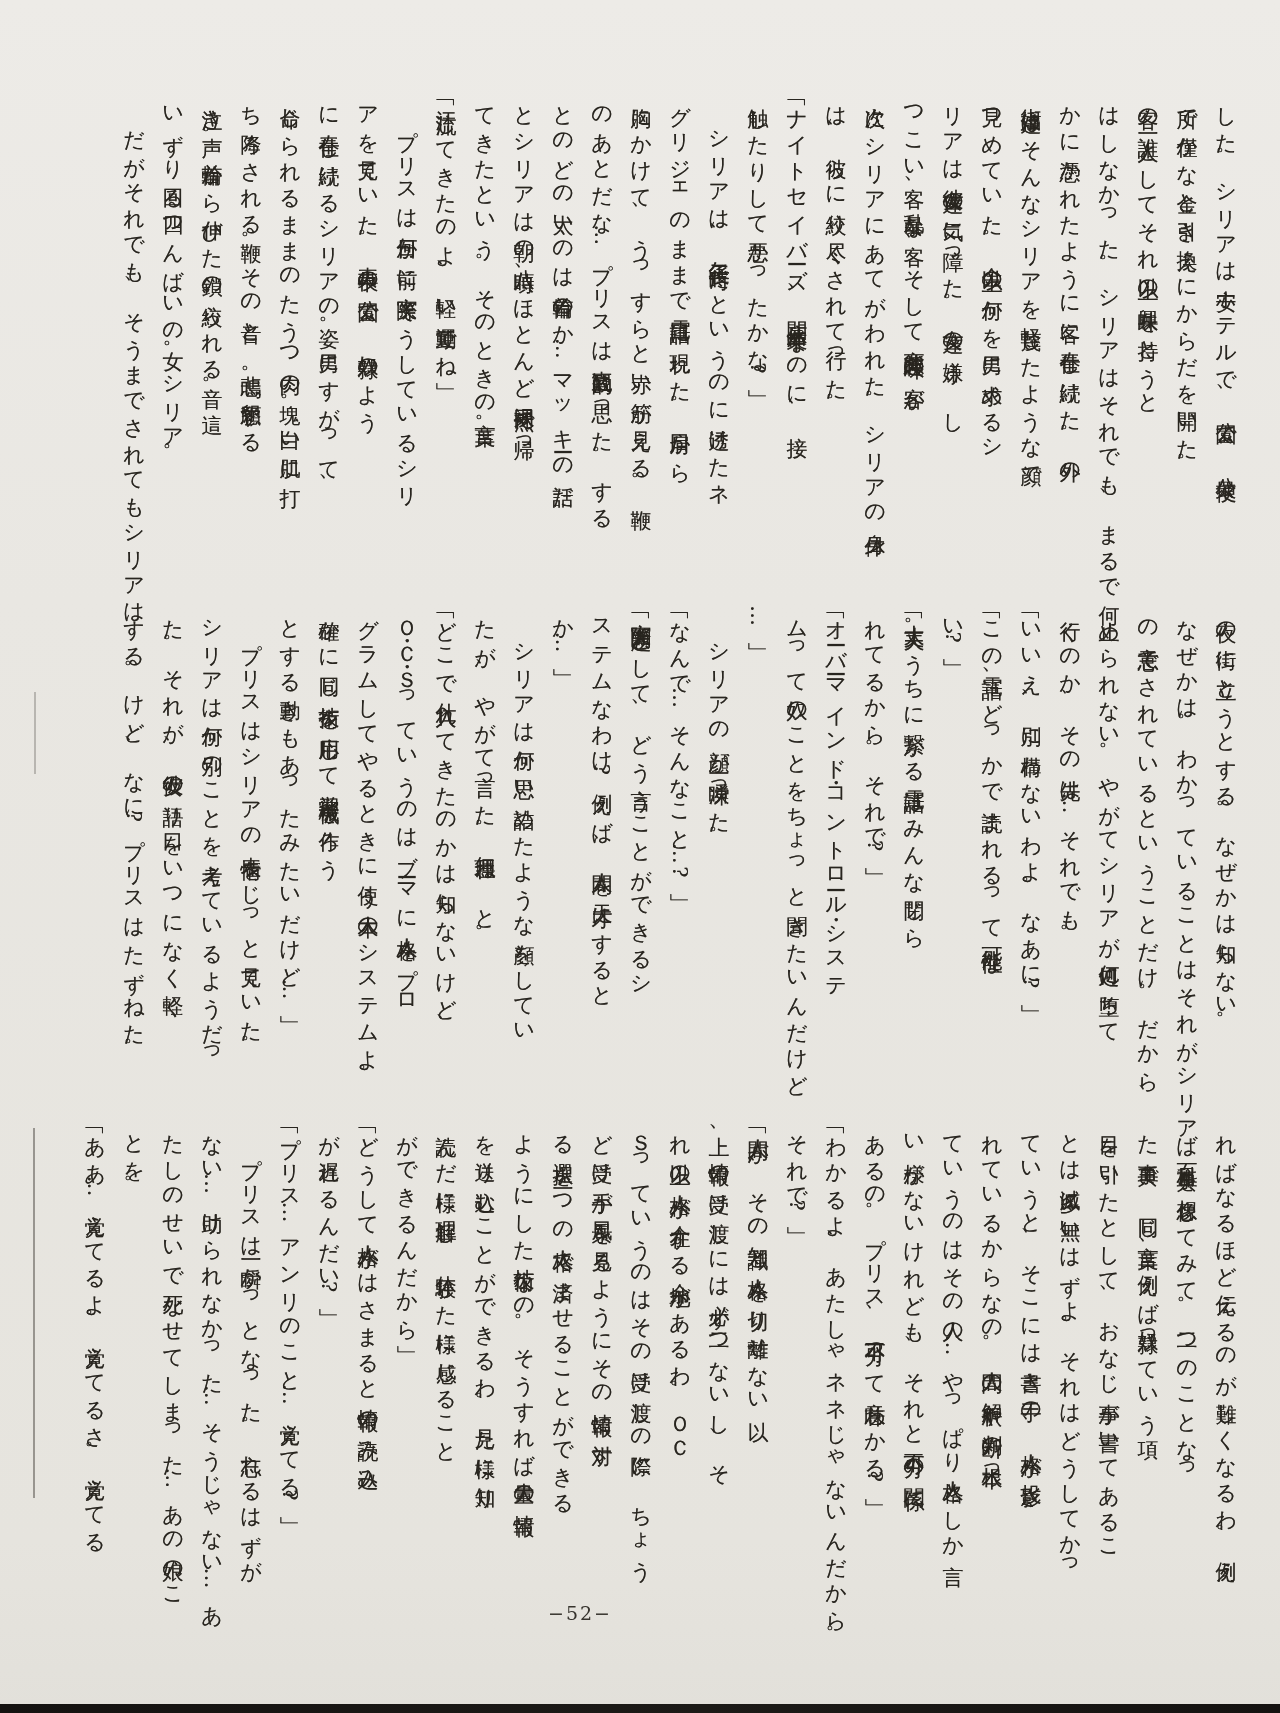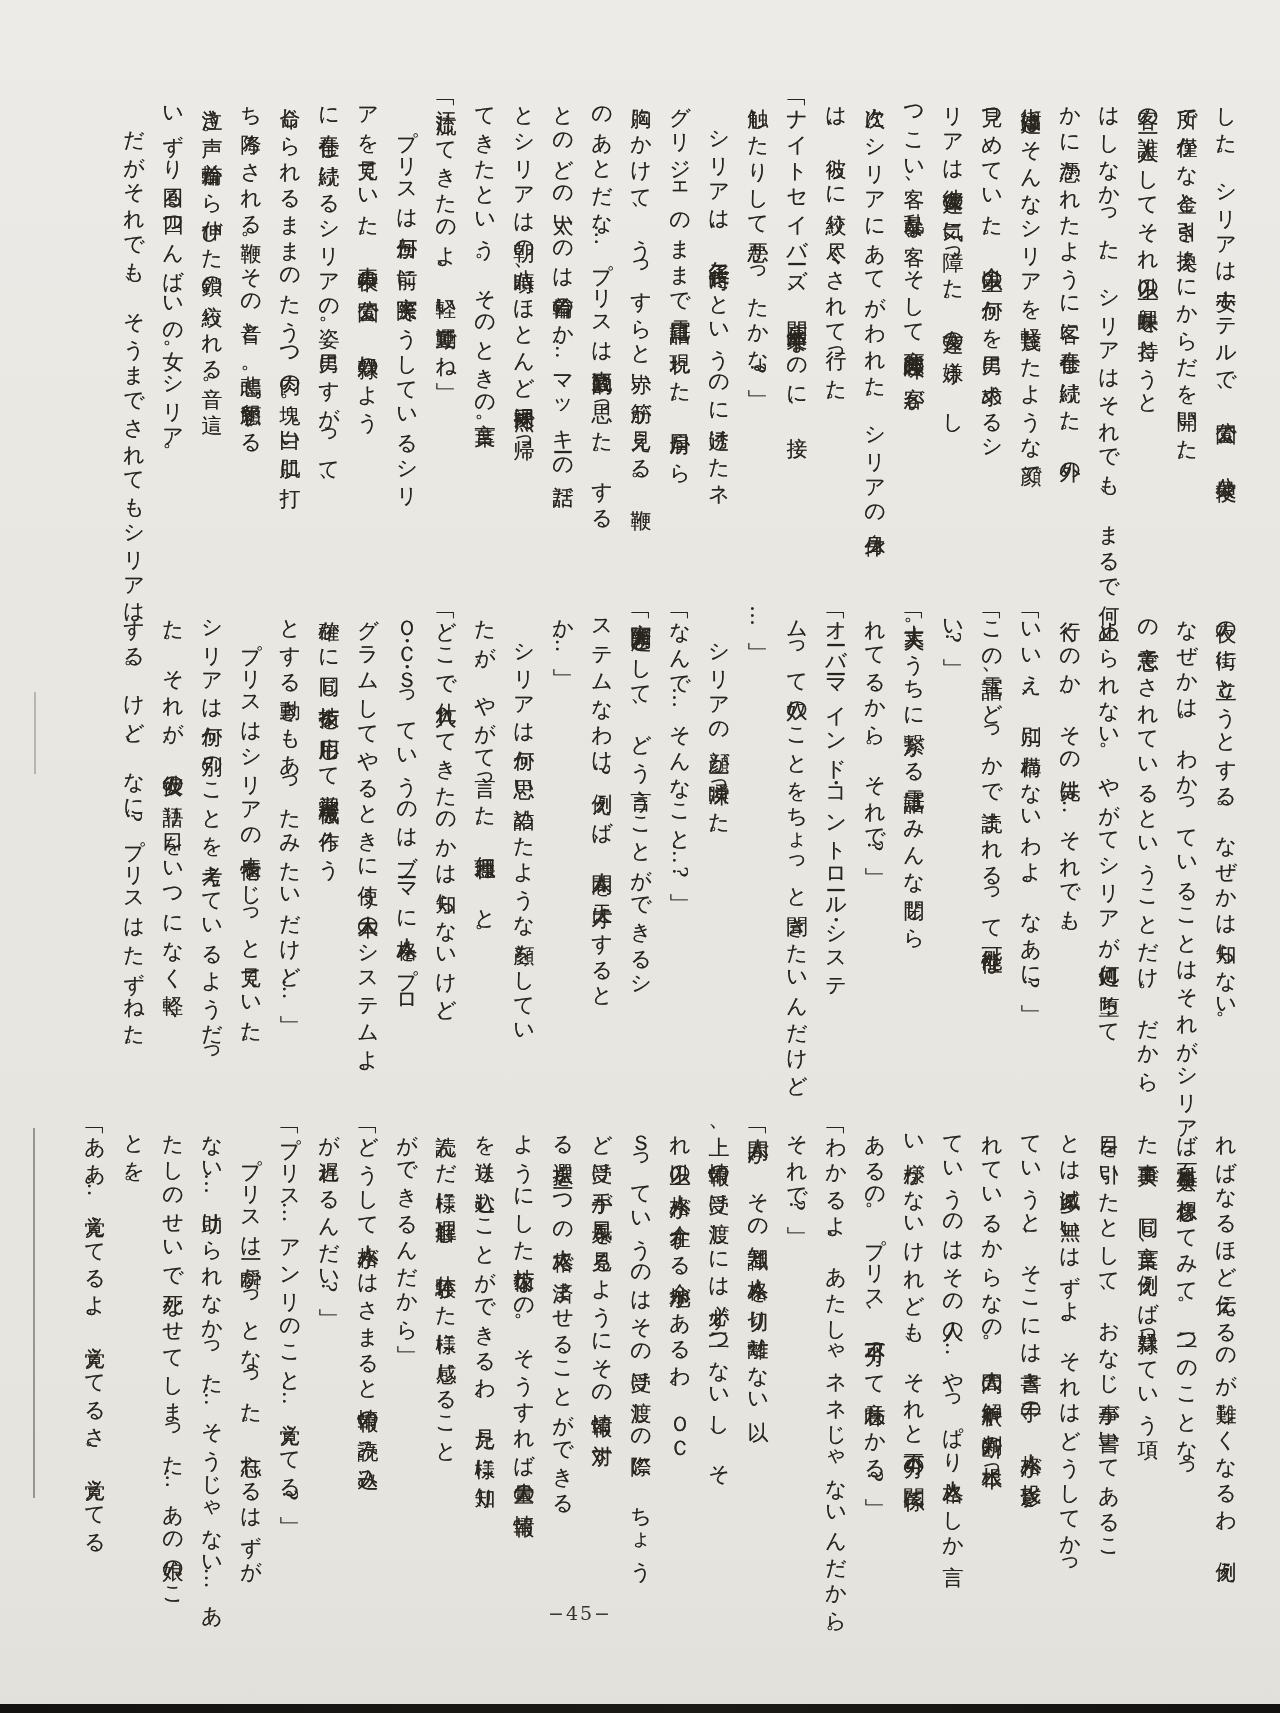--- a/index.html
+++ b/index.html
@@ -158,17 +158,17 @@
       <div class="tcol">ができるんだから」</div>
       <div class="tcol">「どうして人格がはさまると情報の読み込み</div>
       <div class="tcol">が遅れるんだい?」</div>
       <div class="tcol">「プリス…アンリのこと…覚えてる?」</div>
       <div class="tcol">　プリスは一瞬かっとなった。忘れるはずが</div>
       <div class="tcol">ない…助けられなかった…そうじゃない…あ</div>
       <div class="tcol">たしのせいで死なせてしまった…あの娘のこ</div>
       <div class="tcol">とを。</div>
       <div class="tcol">「ああ…覚えてるよ。覚えてるさ。覚えてる</div>
     </div>
-  <div class="page-number">−45−</div>
+  <div class="page-number">−52−</div>
   <div class="artifact-line a1"></div>
   <div class="artifact-line a2"></div>
   <div class="bottom-strip"></div>
 </div>
 
 </body></html>

